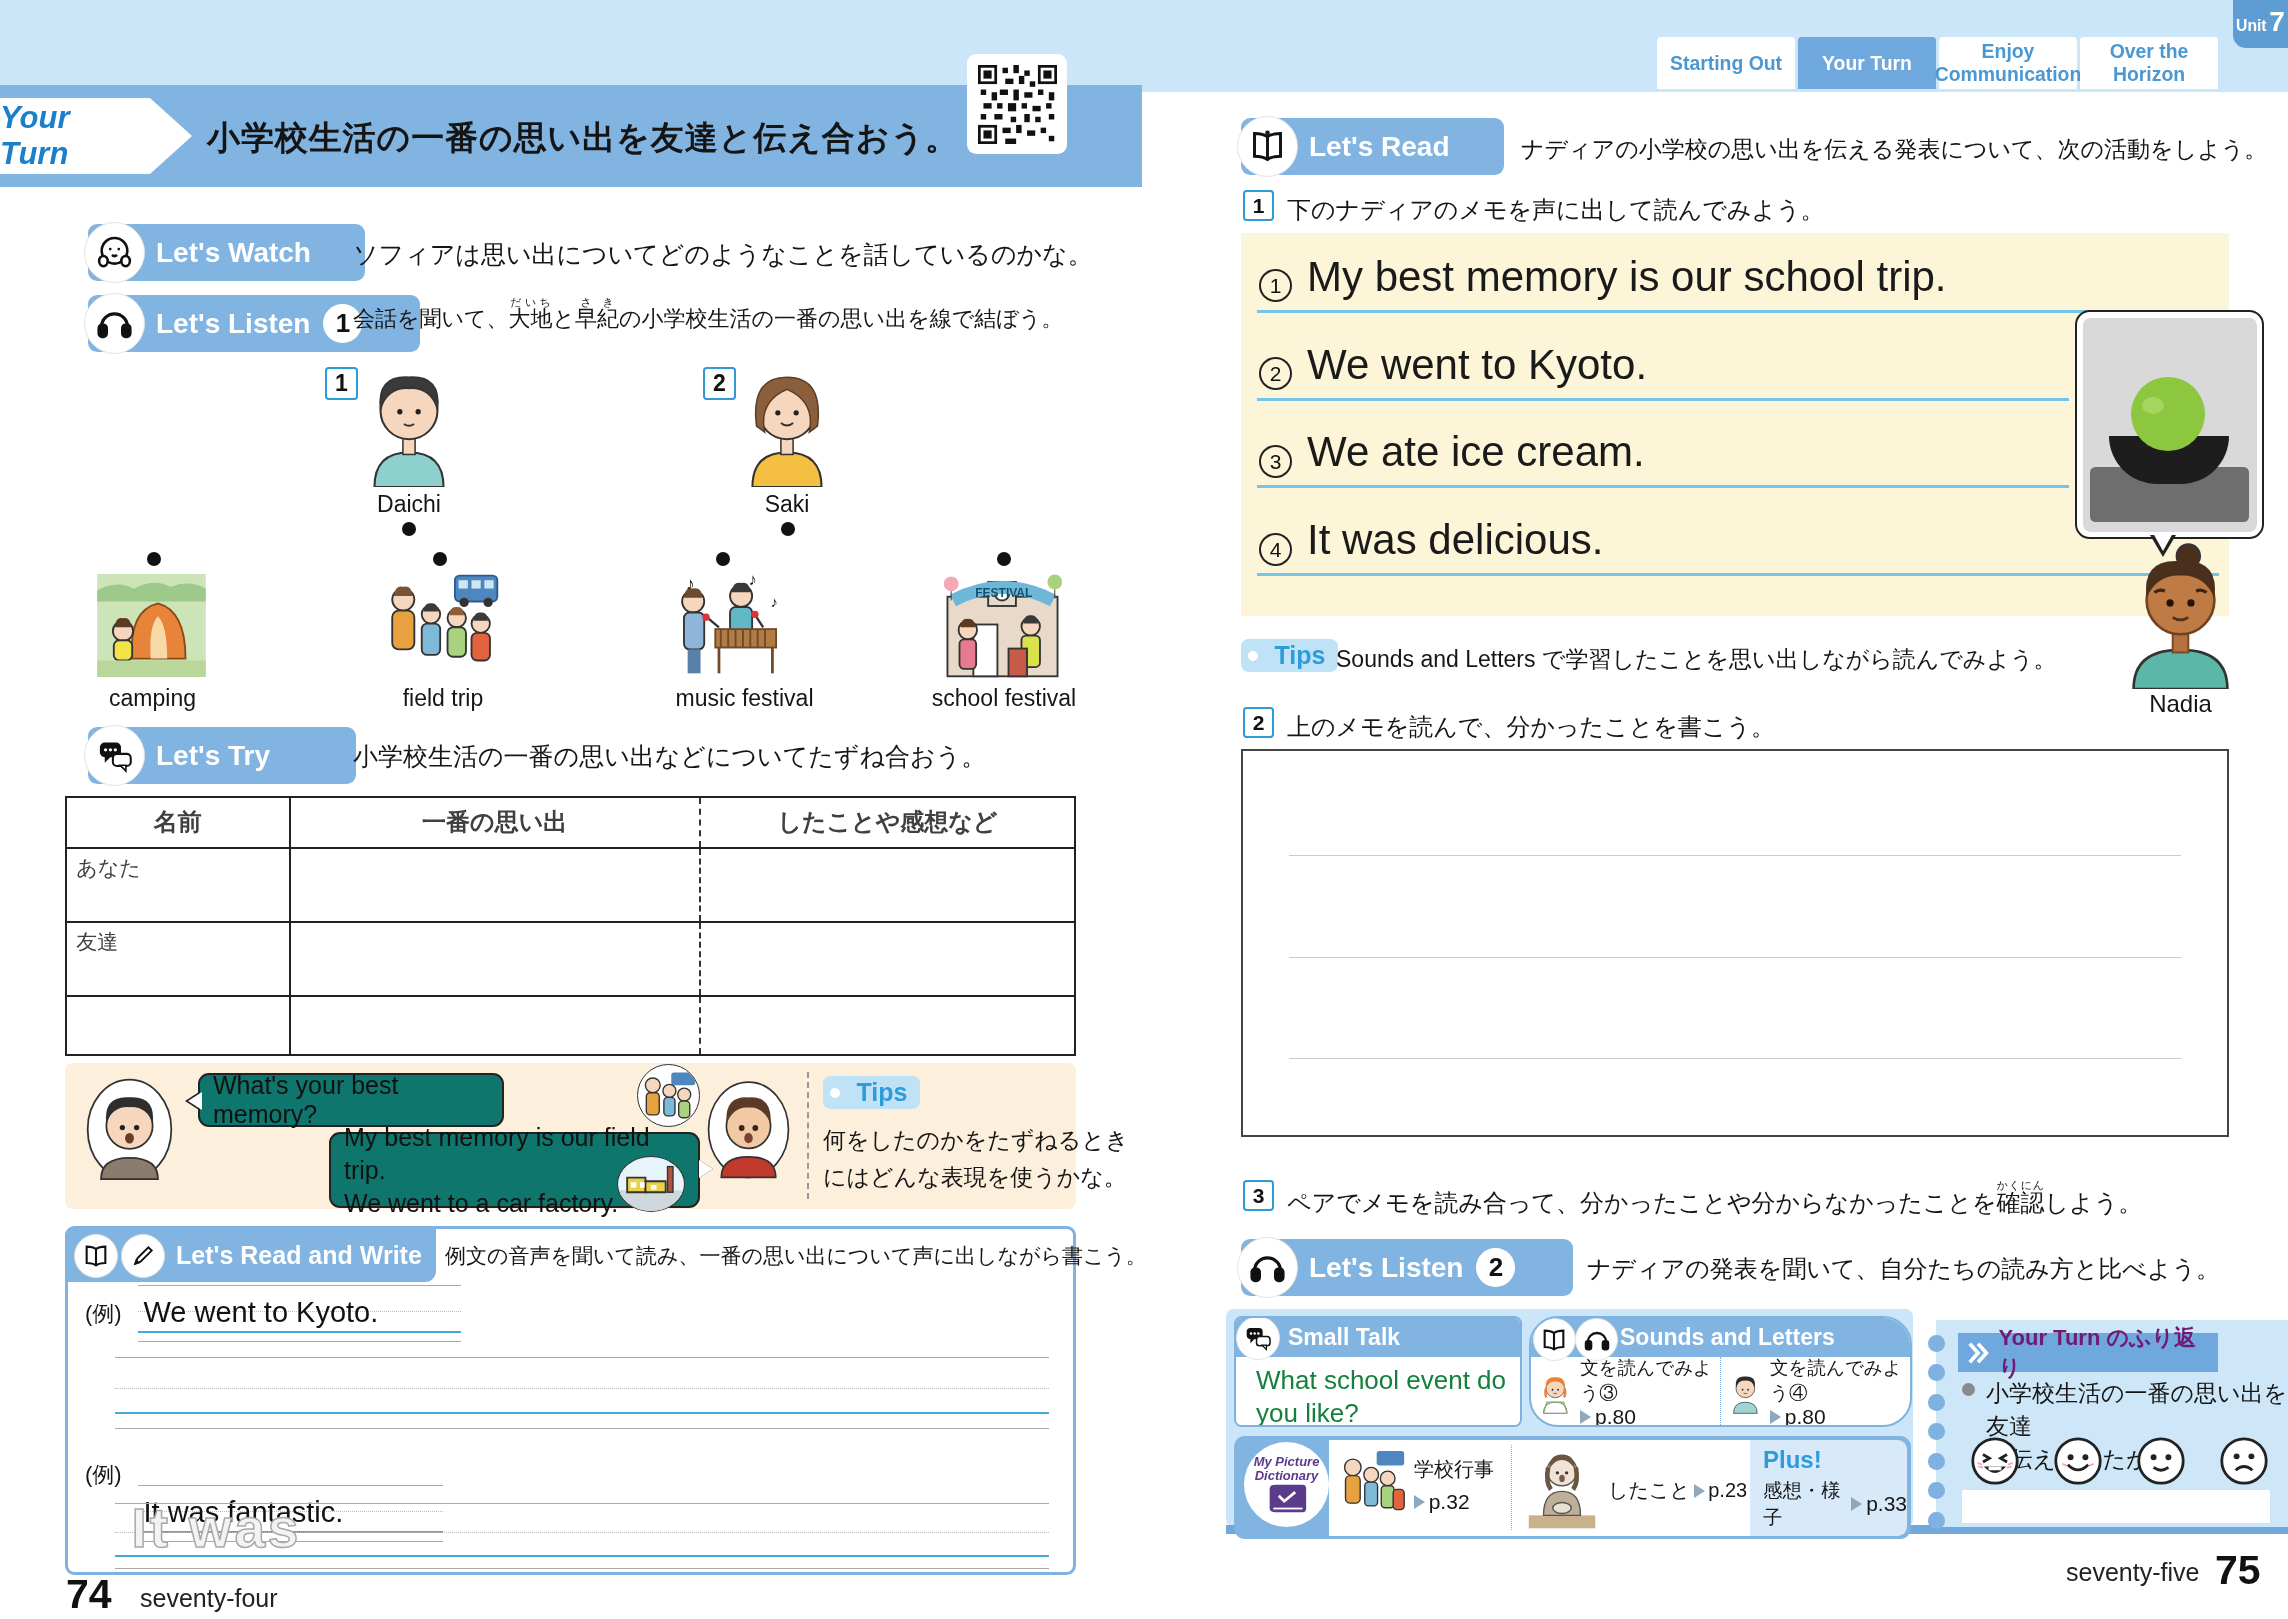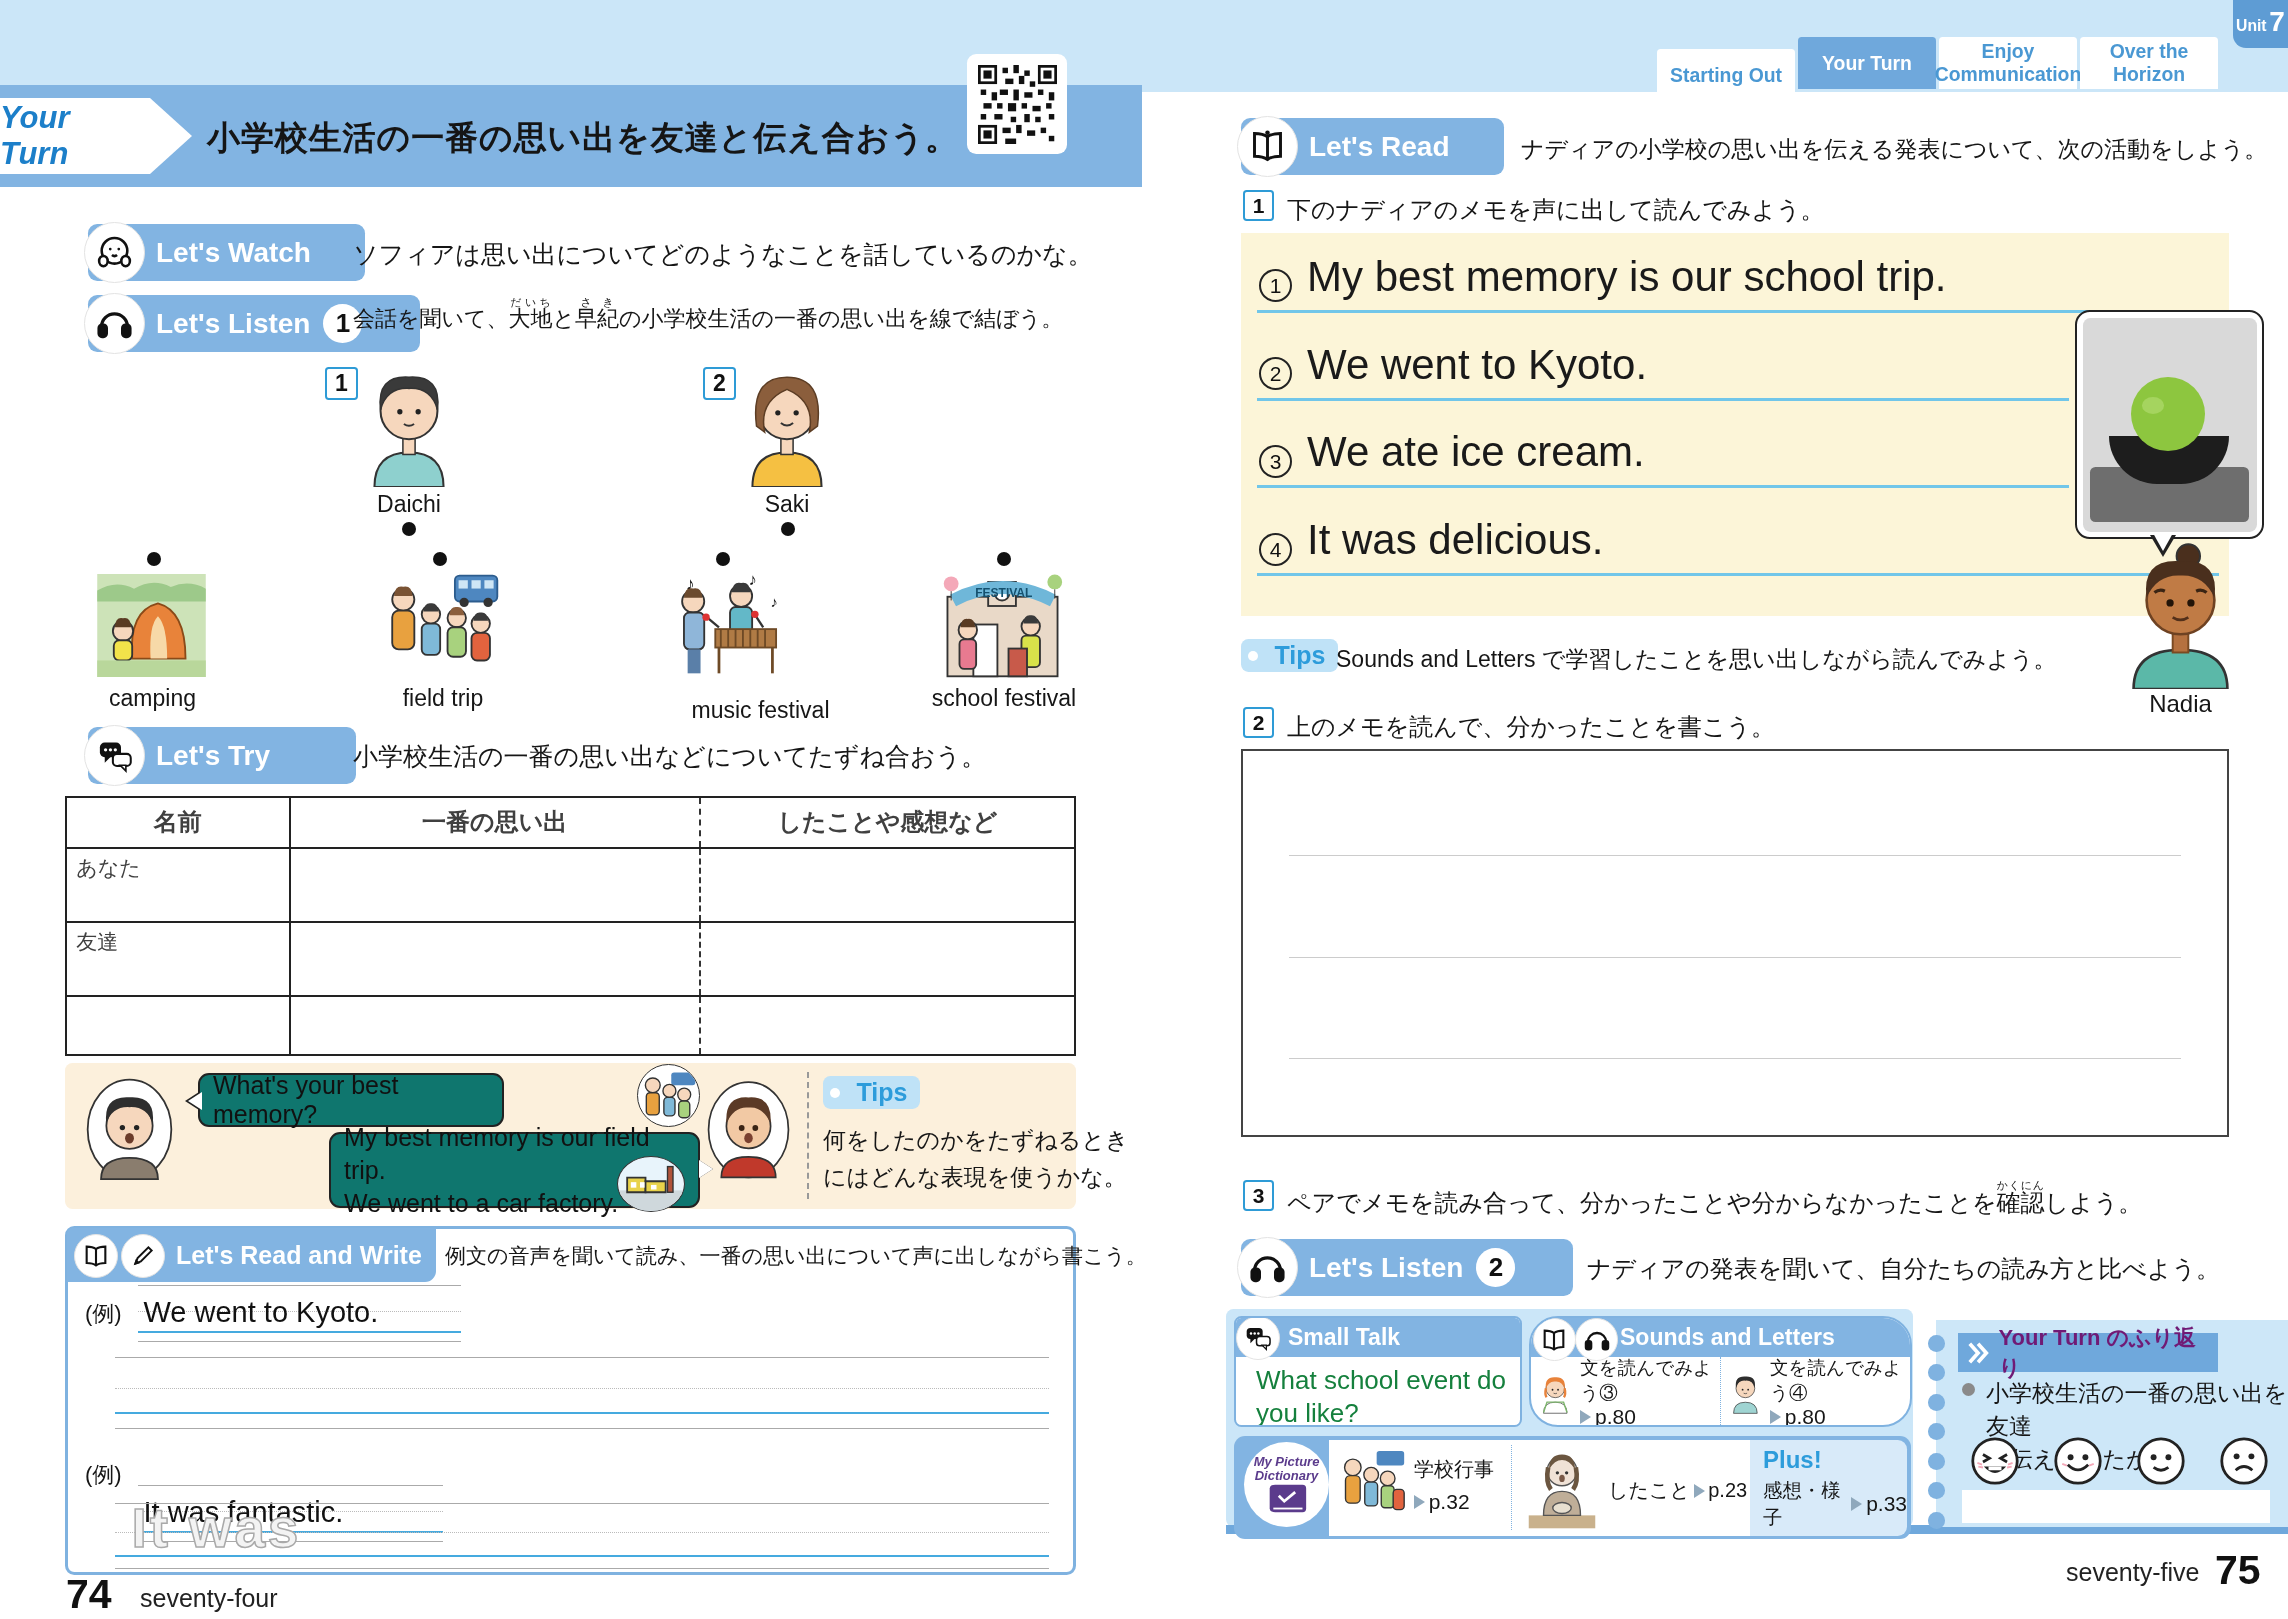--- a/index.html
+++ b/index.html
@@ -276,21 +276,21 @@
           <line x1="114" y1="64" x2="114" y2="84"></line>
         </g>
       <line x1="64" y1="84" x2="64" y2="112" stroke="#6e4a26" stroke-width="3"></line>
       <line x1="122" y1="84" x2="122" y2="112" stroke="#6e4a26" stroke-width="3"></line>
       <line x1="52" y1="52" x2="64" y2="62" stroke="#333" stroke-width="2.5"></line>
         <circle cx="50" cy="51" r="4" fill="#d33"></circle>
       <line x1="104" y1="50" x2="112" y2="62" stroke="#333" stroke-width="2.5"></line>
         <circle cx="103" cy="48" r="4" fill="#d33"></circle>
     </svg>
   </div>
-  <div class="abs cap" style="left:682px;top:685px;width:157px;margin-top:12px;">music festival</div>
+  <div class="abs cap" style="left:666px;top:685px;width:157px;">music festival</div>
 
   <div class="abs" style="left:940px;top:569px;">
     <svg width="125" height="111" viewBox="0 0 135 120">
       <rect x="8" y="30" width="119" height="86" fill="#E9D9C8" stroke="#333" stroke-width="2"></rect>
       <rect x="52" y="14" width="30" height="26" fill="#E9D9C8" stroke="#333" stroke-width="2"></rect>
       <circle cx="67" cy="26" r="8" fill="#fff" stroke="#333" stroke-width="2"></circle>
       <path d="M14 34 Q67 6 122 34" fill="none" stroke="#6FB7D9" stroke-width="14"></path>
       <text x="38" y="30" font-size="13" fill="#14506e" font-weight="bold">FESTIVAL</text>
       <circle cx="12" cy="16" r="8" fill="#F4A8B8"></circle>
         <line x1="12" y1="24" x2="12" y2="34" stroke="#333"></line>
@@ -458,21 +458,21 @@
     <div class="g1"></div>
       <div class="g2" style="top:29px;"></div>
       <div class="g3" style="top:52px;"></div>
       <div class="g4"></div>
     <div class="traced" style="position:absolute;left:16.6px;top:-7.4px;">It was</div>
   </div>
 
   <div class="abs foot-num" style="left:66px;top:1571px;">74</div>
   <div class="abs foot-word" style="left:140px;top:1584px;">seventy-four</div>
 
-  <div class="abs tab" style="left:1657px;width:138px;margin-top:12px;">Starting Out</div>
+  <div class="abs tab" style="left:1657px;width:138px;">Starting Out</div>
   <div class="abs tab active" style="left:1798px;width:138px;">Your Turn</div>
   <div class="abs tab" style="left:1939px;width:138px;padding:0 5.5px;box-sizing:border-box;">Enjoy Communication</div>
   <div class="abs tab" style="left:2080px;width:138px;padding:0 9.2px;box-sizing:border-box;">Over the Horizon</div>
   <div class="abs unit-badge">
     <span class="u">Unit</span>
     <span class="n">7</span>
   </div>
 
   <div class="abs pill" style="left:1241px;top:118px;width:263px;">
     <span class="icon-circle">

